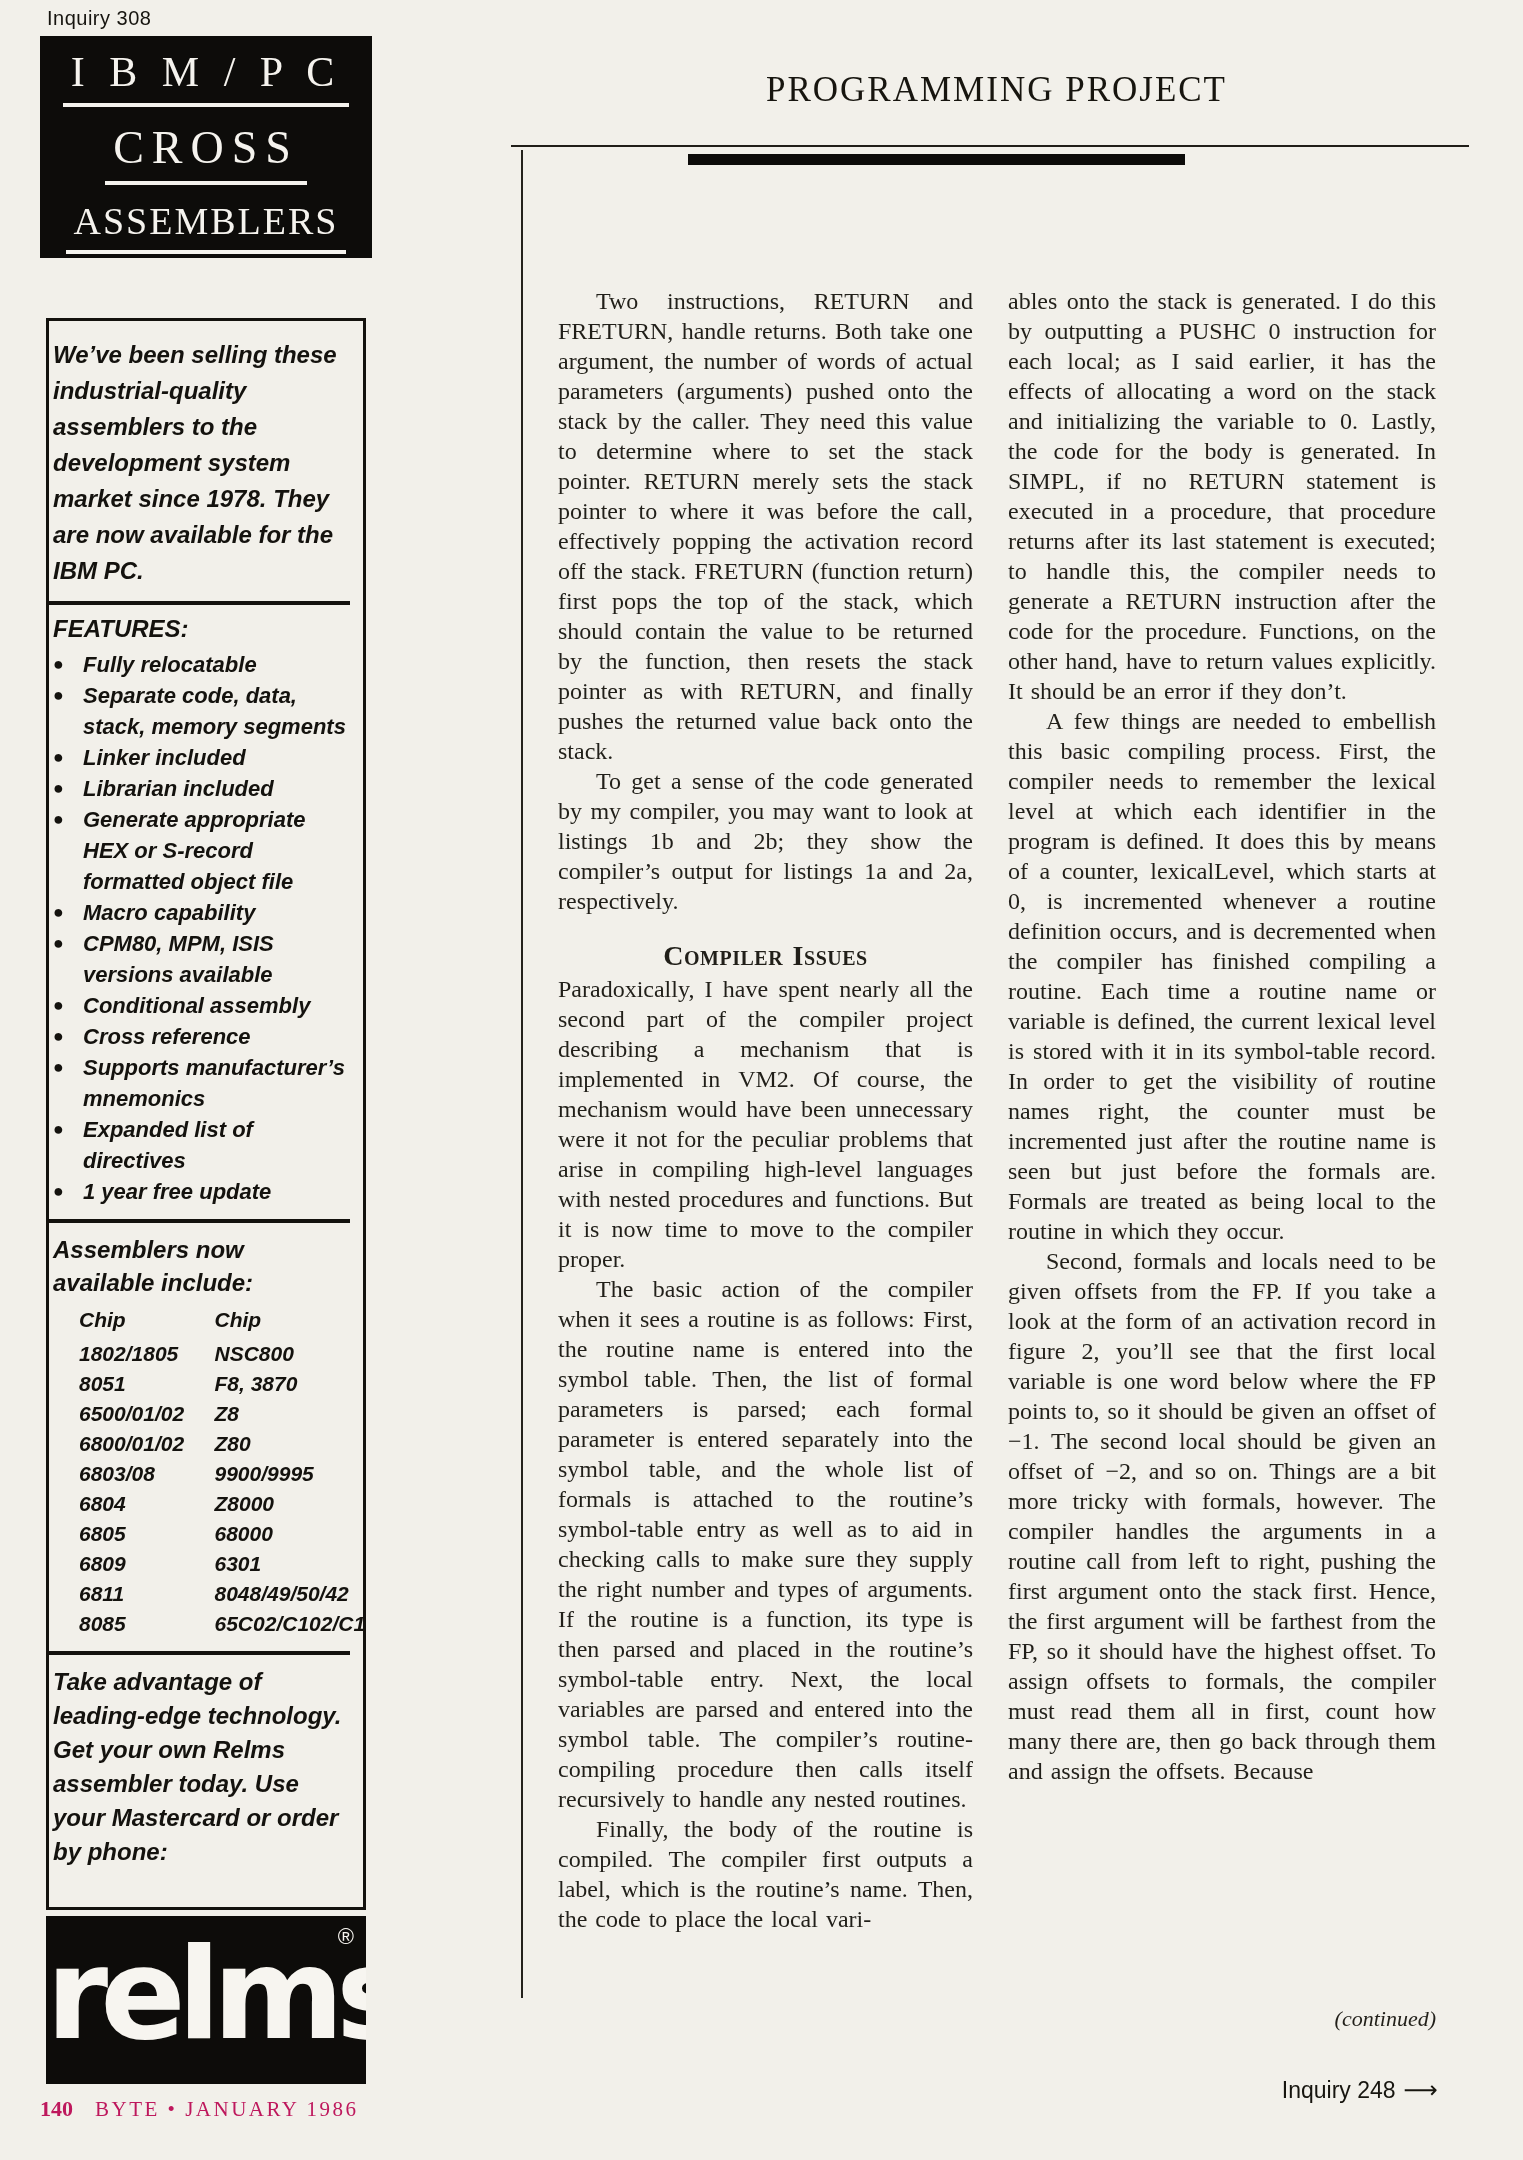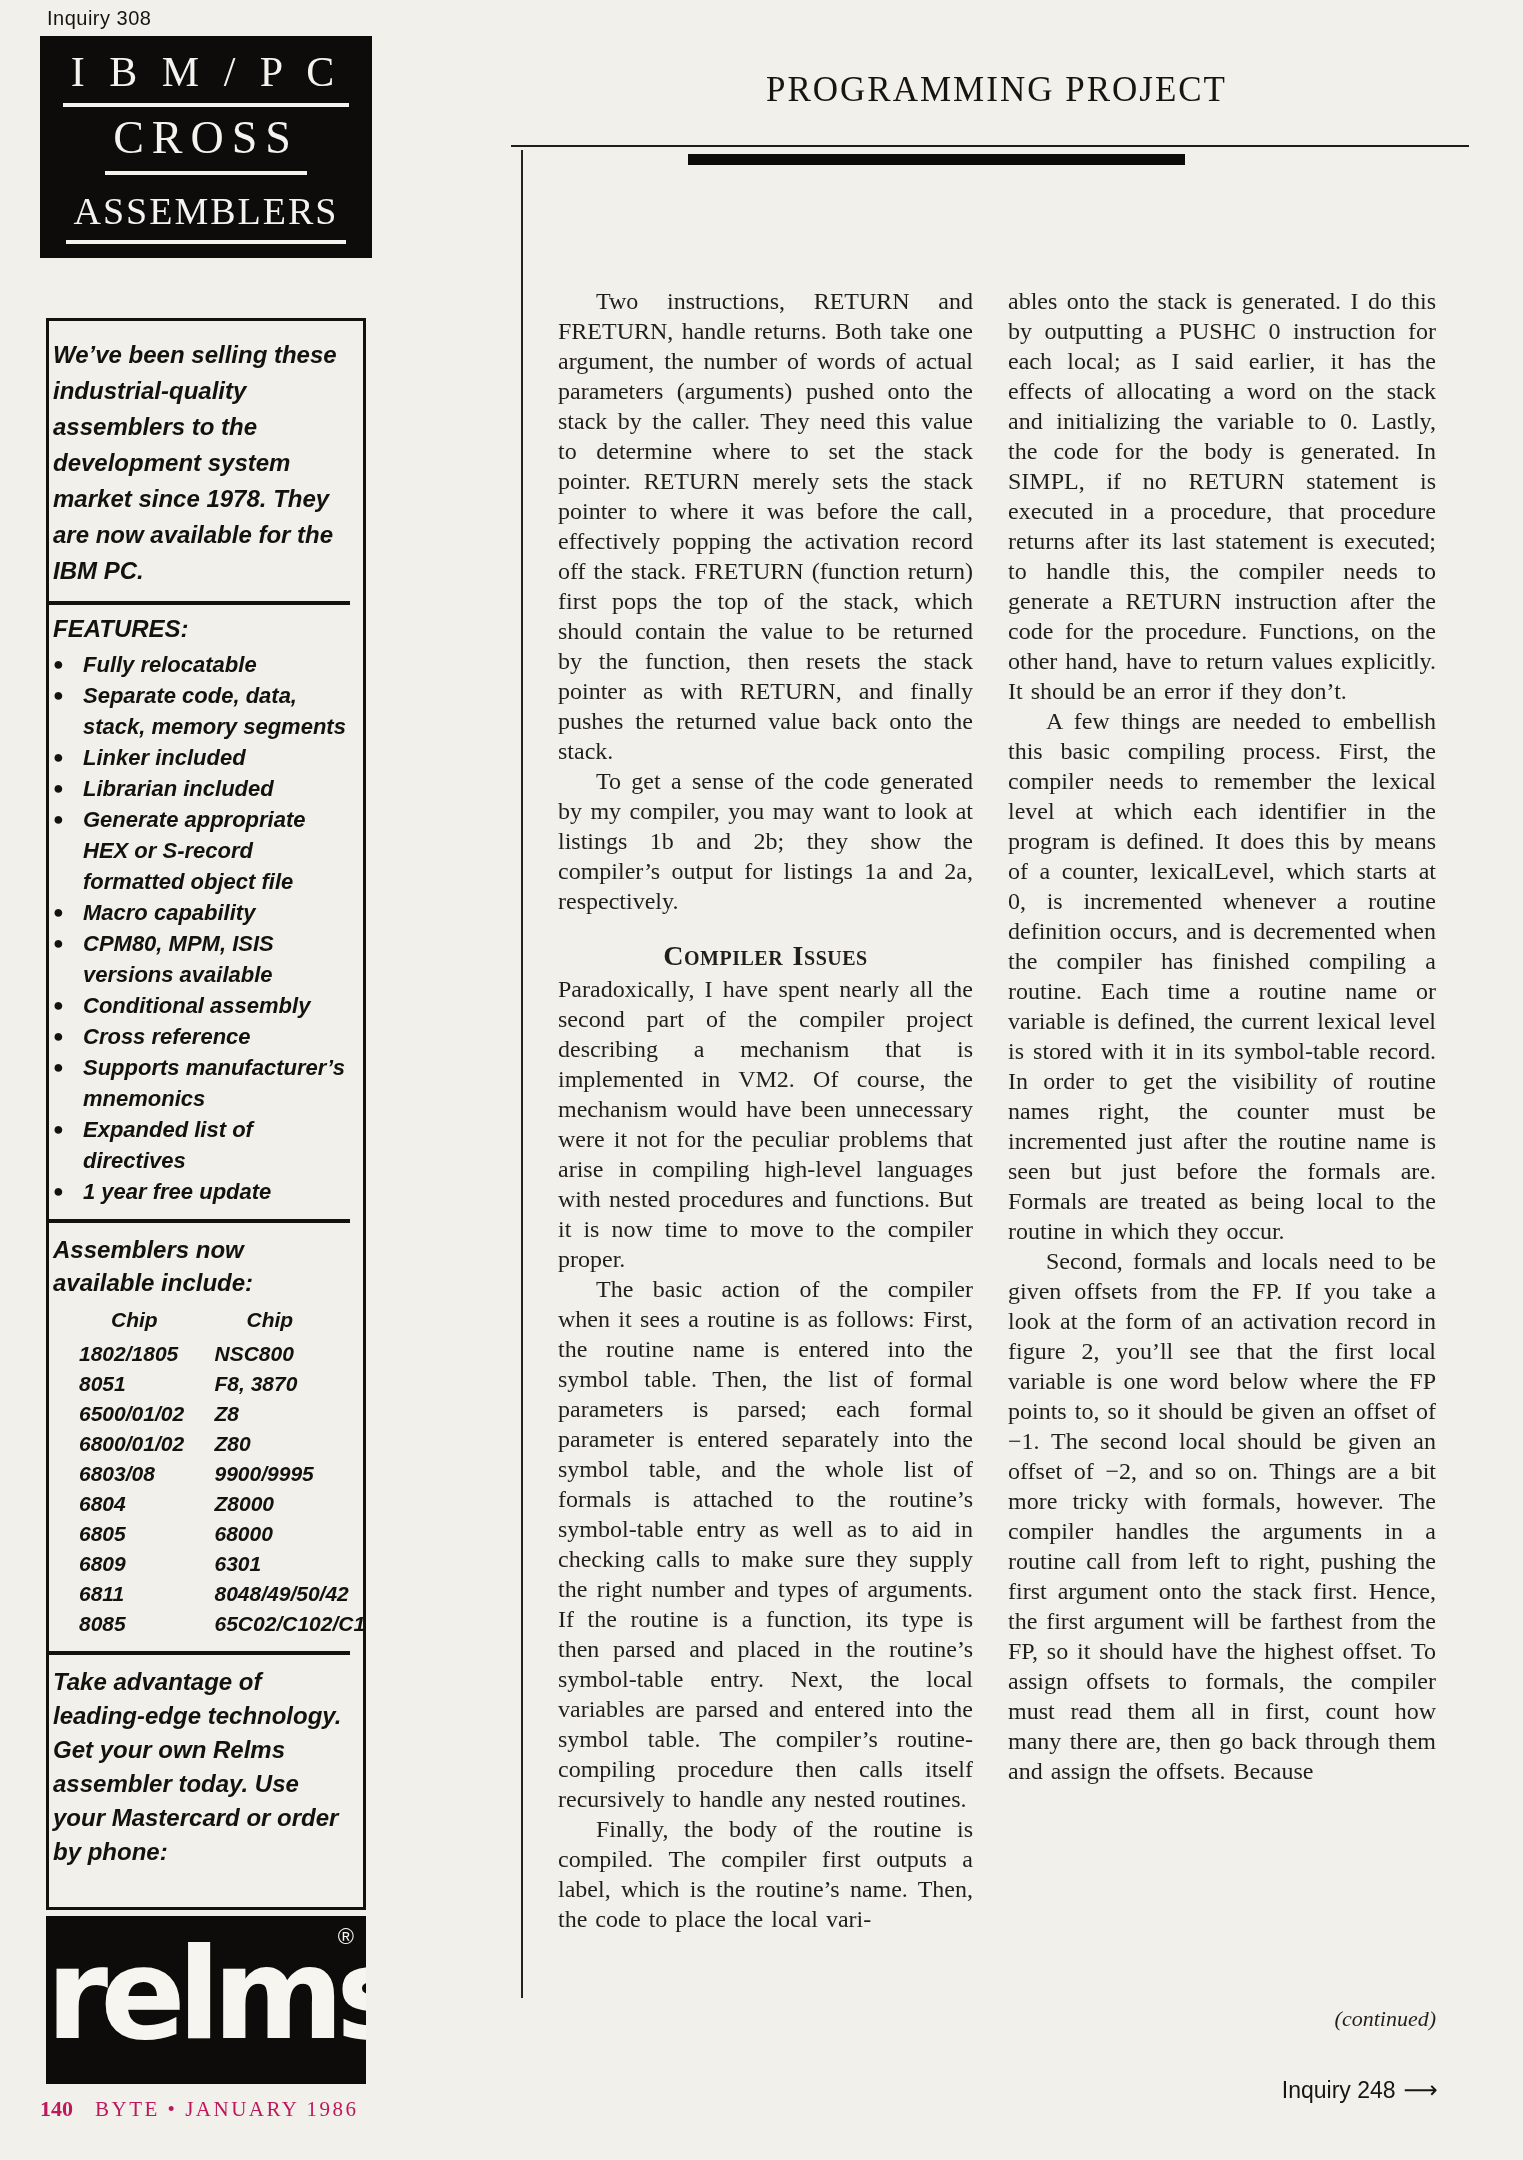--- a/index.html
+++ b/index.html
@@ -17,21 +17,21 @@
 
   
   .ad-header{
     position:absolute;left:40px;top:36px;width:332px;height:222px;
     background:#0d0c0a;color:#f5f3ee;text-align:center;
     font-family:"Liberation Serif",serif;box-sizing:border-box;padding-top:12px;
     overflow:hidden;
   }
   .ad-h-line span{display:inline-block;border-bottom:4px solid #f5f3ee;padding:0 8px 7px;}
   .ad-h-line.l1 span{font-size:42px;letter-spacing:7px;}
-  .ad-h-line.l2{margin-top:4px;}
+  .ad-h-line.l2{margin-top:14px;}
   .ad-h-line.l2 span{font-size:46px;letter-spacing:8px;}
   .ad-h-line.l3{margin-top:14px;}
   .ad-h-line.l3 span{font-size:38px;letter-spacing:2px;}
 
   
   .ad-box{
     position:absolute;left:46px;top:318px;width:320px;height:1592px;
     box-sizing:border-box;border:3px solid #14120e;
     padding:16px 13px 0 4px;
     font-style:italic;font-weight:bold;color:#14120e;
@@ -39,21 +39,21 @@
   }
   .ad-intro{margin:0;font-size:24px;line-height:36px;}
   .ad-rule{height:4px;background:#14120e;margin:12px 0 10px -4px;}
   .ad-features-title{font-size:24px;margin:4px 0 6px;}
   ul.ad-features{list-style:none;margin:0;padding:0;font-size:22px;line-height:31px;}
   ul.ad-features li{position:relative;padding-left:30px;margin:0;}
   ul.ad-features .bullet{position:absolute;left:0;top:0;font-size:18px;font-style:normal;}
   .ad-avail-title{font-size:24px;line-height:33px;margin:8px 0 6px;}
   .chips{padding-left:26px;font-size:21px;line-height:30px;}
   .chip-head{display:flex;margin-bottom:4px;}
-  .chip-head span{width:50%;margin-left:32px;}
+  .chip-head span{width:50%;}
   .chip-row{display:flex;}
   .chip-cell{width:50%;}
   .ad-cta{font-size:24px;line-height:34px;margin:10px 0 0;}
 
   
   .logo-box{
     position:absolute;left:46px;top:1916px;width:320px;height:168px;
     background:#0d0c0a;color:#f7f5f0;overflow:hidden;
   }
   .logo-text{

